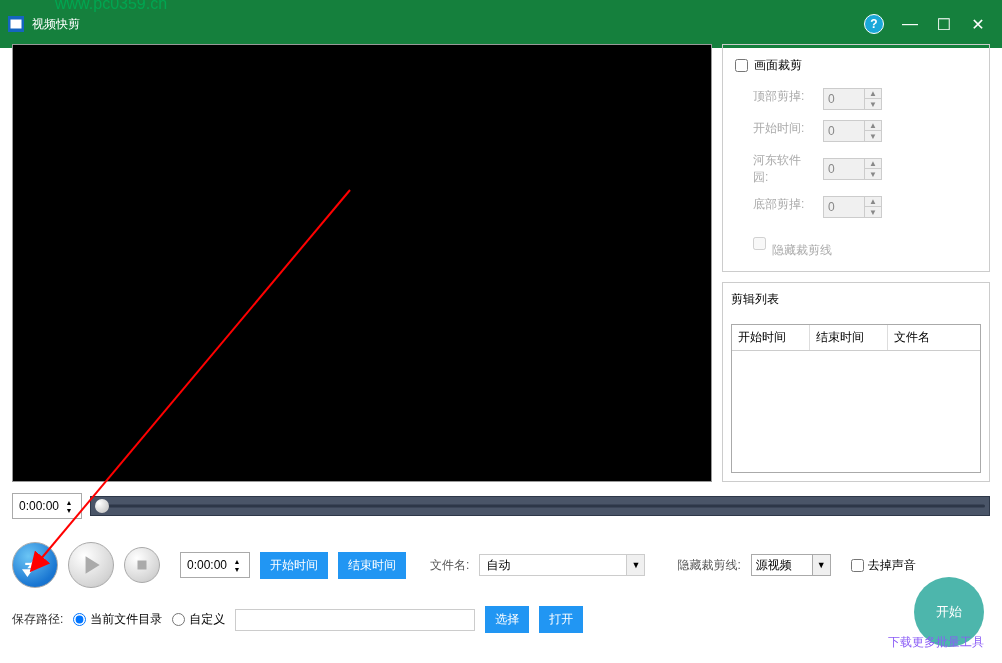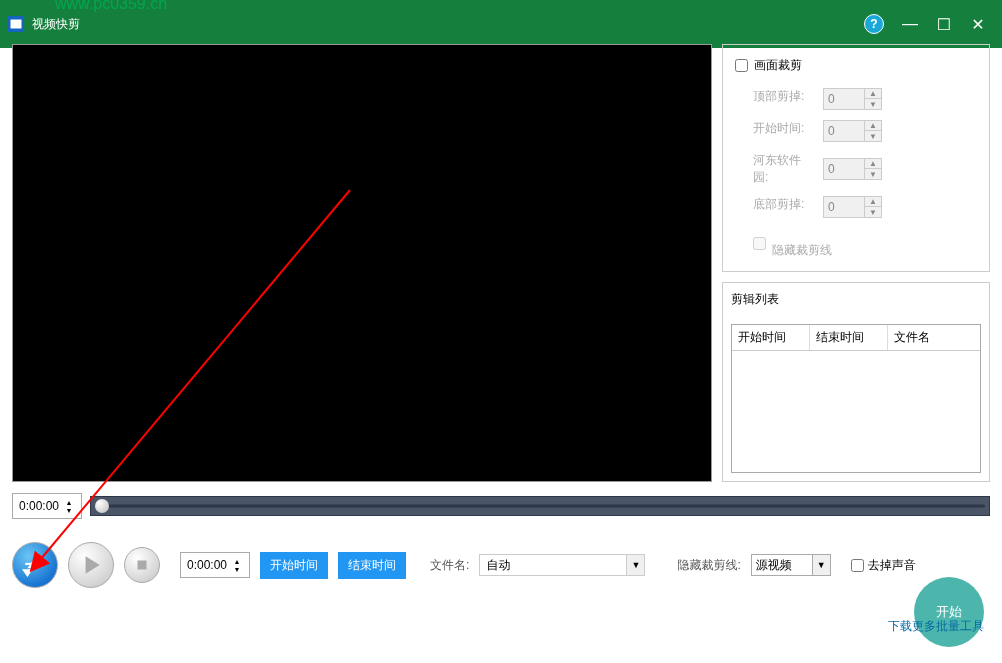--- a/index.html
+++ b/index.html
@@ -73,21 +73,21 @@
     .format-dd { border: 1px solid #aaa; border-left: none; width: 18px; height: 22px; display: flex; align-items: center; justify-content: center; font-size: 9px; cursor: pointer; background: #f0f0f0; }
     .mute-check { margin-left: 10px; display: flex; align-items: center; gap: 4px; }
     
     .start-btn { position: absolute; right: 18px; top: 545px; width: 70px; height: 70px; border-radius: 50%; background: #4db6ac; color: #fff; display: flex; align-items: center; justify-content: center; cursor: pointer; font-size: 13px; }
     
     .path-row { margin-top: 18px; display: flex; align-items: center; gap: 10px; }
     .path-label { color: #333; }
     .radio-grp { display: flex; align-items: center; gap: 4px; }
     .path-input { border: 1px solid #ccc; width: 240px; height: 22px; padding: 0 4px; }
     
-    .more-link { position: absolute; right: 18px; bottom: 28px; color: #0369a1; cursor: pointer; }
+    .more-link { position: absolute; right: 18px; bottom: 12px; color: #8b5cf6; cursor: pointer; }
     
     .red-arrow { position: absolute; pointer-events: none; z-index: 20; }
   </style>
 </head>
 <body>
 
 <div class="window">
 
   <div class="titlebar">
     <svg class="titlebar-icon" viewBox="0 0 16 16">
@@ -233,20 +233,34 @@
       </div>
 
       <div class="mute-check">
         <input type="checkbox" style="">
         <span>去掉声音</span>
       </div>
     </div>
 
     <div class="start-btn">开始</div>
 
+    <div class="path-row">
+      <span class="path-label">保存路径:</span>
+      <div class="radio-grp">
+        <input type="radio" name="path" checked="" style="">
+        <span>当前文件目录</span>
+      </div>
+      <div class="radio-grp">
+        <input type="radio" name="path" style="">
+        <span>自定义</span>
+      </div>
+      <input class="path-input" style="">
+      <button class="blue-btn">选择</button>
+      <button class="blue-btn">打开</button>
+    </div>
 
     <div class="more-link">下载更多批量工具</div>
 
   </div>
 
   <svg class="red-arrow" style="left:20px; top:180px; width:340px; height:400px;">
     <defs>
         <marker id="ah" markerWidth="10" markerHeight="10" refX="2" refY="5" orient="auto">
           <polygon points="0,0 10,5 0,10" fill="red"></polygon>
         </marker>

